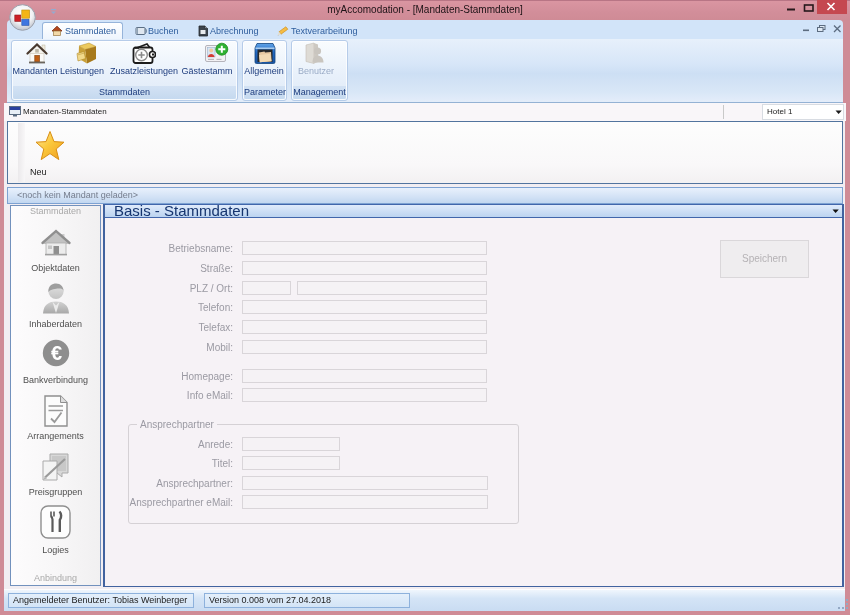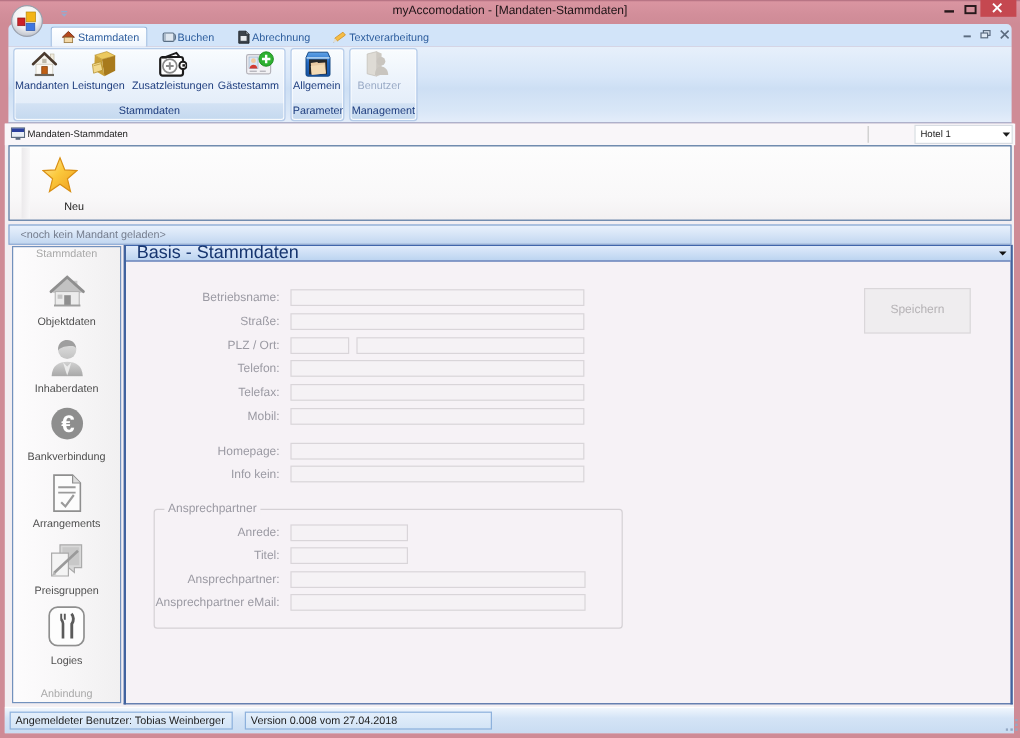--- a/index.html
+++ b/index.html
@@ -220,21 +220,21 @@
   <svg class="abs" style="left:35px;top:130px" width="30" height="34" viewBox="0 0 30 34">
     <defs>
       <linearGradient id="star" x1="0" y1="0" x2="1" y2="1">
         <stop offset="0%" stop-color="#ffe9a8"></stop>
         <stop offset="45%" stop-color="#fbc93d"></stop>
         <stop offset="100%" stop-color="#ef9c1c"></stop>
       </linearGradient>
     </defs>
     <path d="M15 1.5 L19 11.6 L29 12.2 L21.2 19 L23.8 29.6 L15 23.6 L6.2 29.6 L8.8 19 L1 12.2 L11 11.6 Z" fill="url(#star)" stroke="#d98f13" stroke-width="1"></path>
   </svg>
-  <div class="abs" style="left:30px;top:167px;width:40px;text-align:right;font-size:9px;color:#1a1a1a;">Neu</div>
+  <div class="abs" style="left:30px;top:167px;width:40px;text-align:left;font-size:9px;color:#1a1a1a;">Neu</div>
 
   <div id="nochbar" class="abs">&lt;noch kein Mandant geladen&gt;</div>
 
   <div id="sidebar" class="abs"></div>
   <div class="sidehdr" style="top:206px;">Stammdaten</div>
   <div class="sideitem" style="top:263px;">Objektdaten</div>
   <div class="sideitem" style="top:319px;">Inhaberdaten</div>
   <div class="sideitem" style="top:375px;">Bankverbindung</div>
   <div class="sideitem" style="top:431px;">Arrangements</div>
   <div class="sideitem" style="top:487px;">Preisgruppen</div>
@@ -303,21 +303,21 @@
     <div class="finput" style="left:137px;top:77px;width:49px;"></div>
     <div class="finput" style="left:192px;top:77px;width:190px;"></div>
     <div class="flabel" style="top:97px;">Telefon:</div>
     <div class="finput" style="left:137px;top:96px;width:245px;"></div>
     <div class="flabel" style="top:117px;">Telefax:</div>
     <div class="finput" style="left:137px;top:116px;width:245px;"></div>
     <div class="flabel" style="top:137px;">Mobil:</div>
     <div class="finput" style="left:137px;top:136px;width:245px;"></div>
     <div class="flabel" style="top:166px;">Homepage:</div>
     <div class="finput" style="left:137px;top:165px;width:245px;"></div>
-    <div class="flabel" style="top:185px;">Info kein:</div>
+    <div class="flabel" style="top:185px;">Info eMail:</div>
     <div class="finput" style="left:137px;top:184px;width:245px;"></div>
     <div id="savebtn">Speichern</div>
     <div id="grpbox"></div>
     <div class="abs" style="left:32px;top:215px;background:#f6f2f6;padding:0 3px;font-size:10px;line-height:11px;color:#9b9aa3;">Ansprechpartner</div>
     <div class="flabel" style="top:234px;">Anrede:</div>
     <div class="finput" style="left:137px;top:233px;width:98px;"></div>
     <div class="flabel" style="top:253px;">Titel:</div>
     <div class="finput" style="left:137px;top:252px;width:98px;"></div>
     <div class="flabel" style="top:273px;">Ansprechpartner:</div>
     <div class="finput" style="left:137px;top:272px;width:246px;"></div>

